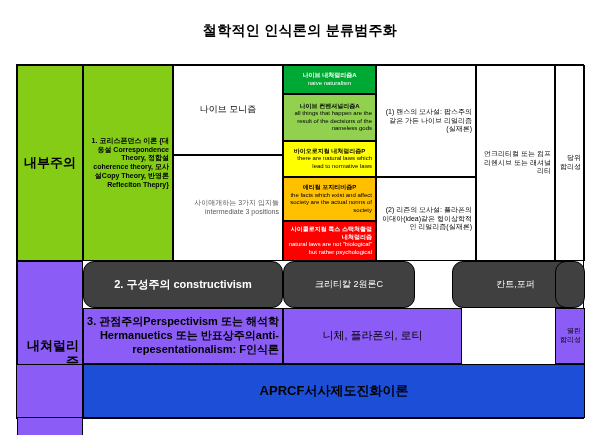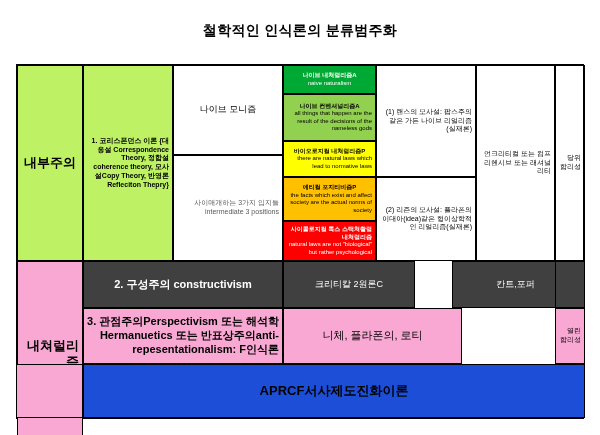--- a/index.html
+++ b/index.html
@@ -48,28 +48,29 @@
     font-weight: bold;
   }
   .vmid {
     flex-direction: column;
   }
   .lbl-outer {
     font-size: 13px;
     font-weight: bold;
   }
   .blue-band {
-    background: #bef264;
+    background: #84cc16;
   }
   .gray-band {
-    background: #f9a8d4;
+    background: #8b5cf6;
   }
   .dark-band {
     background: #404040;
     color: #ffffff;
+    border-radius: 11px;
   }
   .cyan-band {
     background: #1d4ed8;
   }
   .green-cell {
     background: #00a933;
     color: #ffffff;
   }
   .lightgreen-cell {
     background: #92d050;

